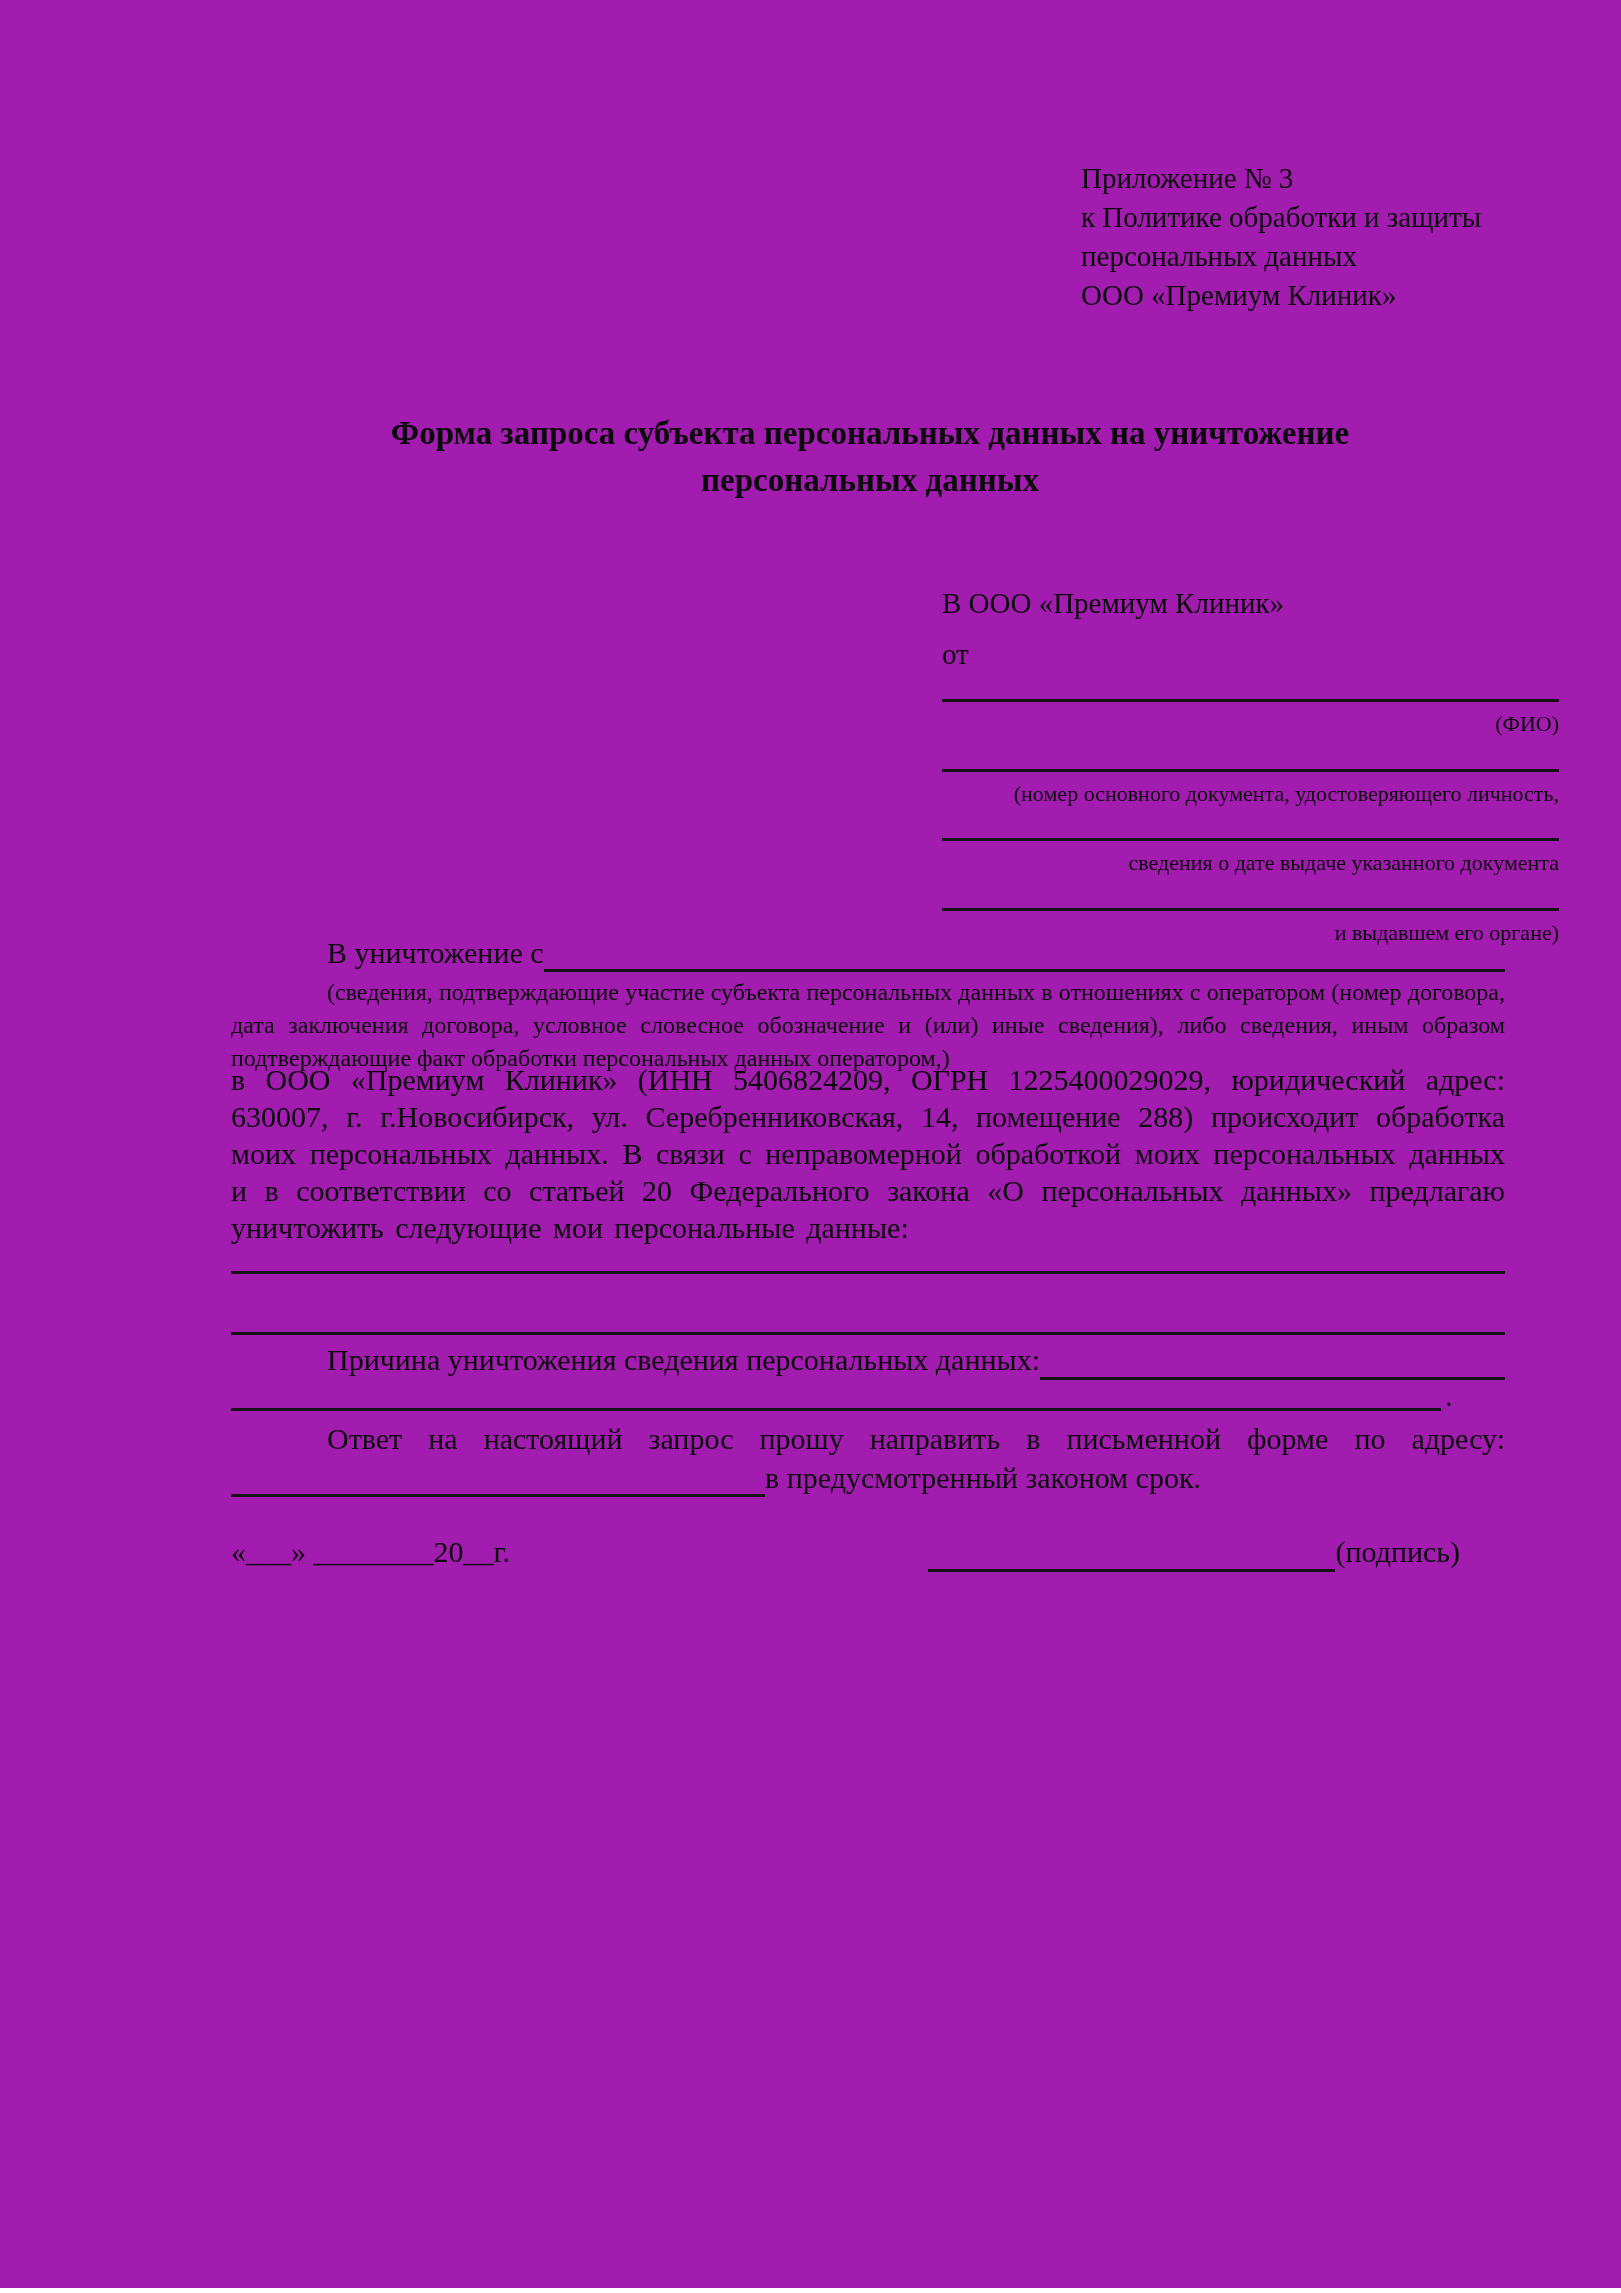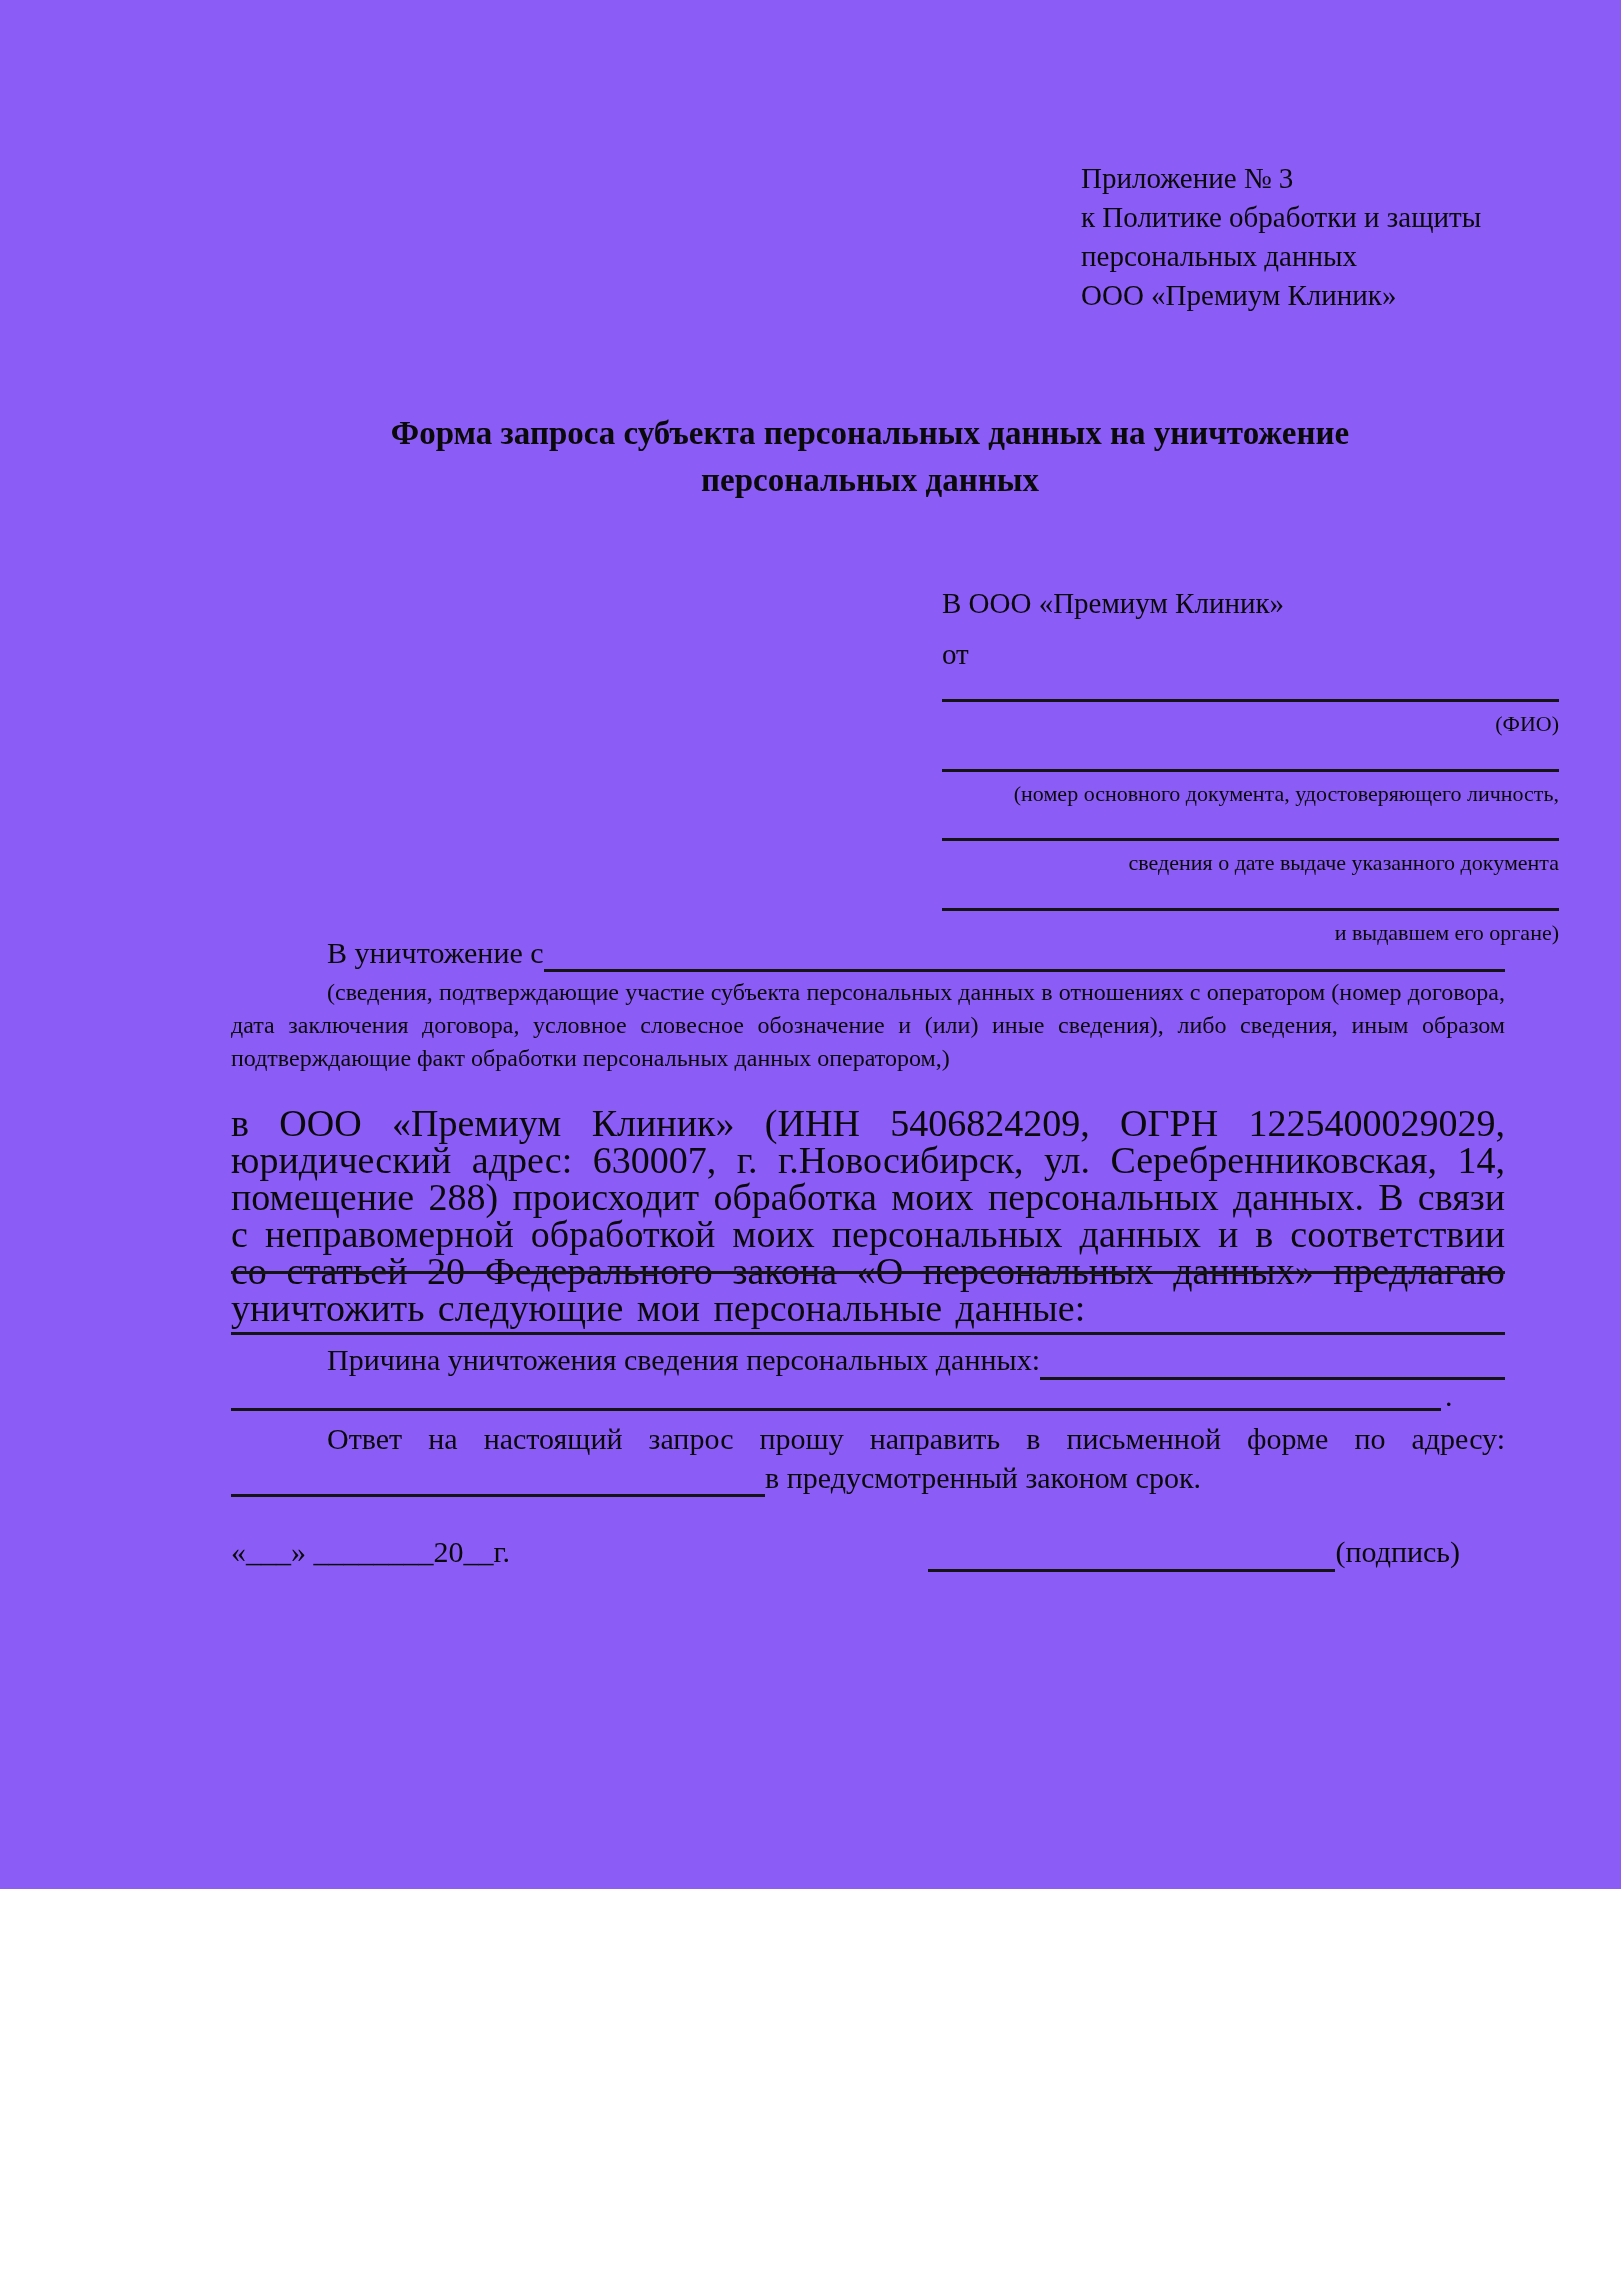--- a/index.html
+++ b/index.html
@@ -1,17 +1,17 @@
 <!DOCTYPE html>
 <html><head>
 <meta charset="utf-8">
 <style>
   html,body { margin:0; padding:0; background:#ffffff; }
   .page {
-    position:relative; width:1621px; height:1889px; background:#8b5cf6;
+    position:relative; width:1621px; height:2288px; background:#a21caf;
     color:#0a0a0a; font-family:"Liberation Serif", serif; overflow:hidden;
   }
   .abs { position:absolute; }
   .fline { border-bottom:3.9px solid #141414; }
   
   .hdr { left:1081px; top:159px; font-size:29px; line-height:39px; white-space:nowrap; }
   
   .title { left:233px; top:410px; width:1274px; text-align:center;
            font-weight:bold; font-size:33px; line-height:47px; }
   
@@ -22,21 +22,21 @@
   .addr .field-label { font-size:22px; line-height:23.5px; text-align:right; margin-top:10px; }
   
   .accordance { left:231px; top:933px; width:1274px; font-size:30px; line-height:39px;
                 display:flex; align-items:stretch; }
   .accordance .lead { margin-left:96px; white-space:nowrap; }
   .accordance .fill { flex:1; }
   
   .note { left:231px; top:976px; width:1274px; font-size:24px; line-height:33px;
           text-align:justify; text-indent:96px; }
   
-  .mainp { left:231px; top:1105px; width:1274px; font-size:38px; line-height:37px;
+  .mainp { left:231px; top:1061px; width:1274px; font-size:30px; line-height:37px;
            text-align:justify; word-spacing:3.9px; }
   .ruleA { left:231px; top:1271px; width:1274px; height:0; }
   .ruleB { left:231px; top:1332px; width:1274px; height:0; }
   
   .reason { left:231px; top:1339px; width:1274px; font-size:30px; line-height:41px;
             display:flex; align-items:stretch; }
   .reason .lead { margin-left:96px; white-space:nowrap; }
   .reason .fill { flex:1; }
   
   .ruleC { left:231px; top:1380px; width:1274px; height:31px;

